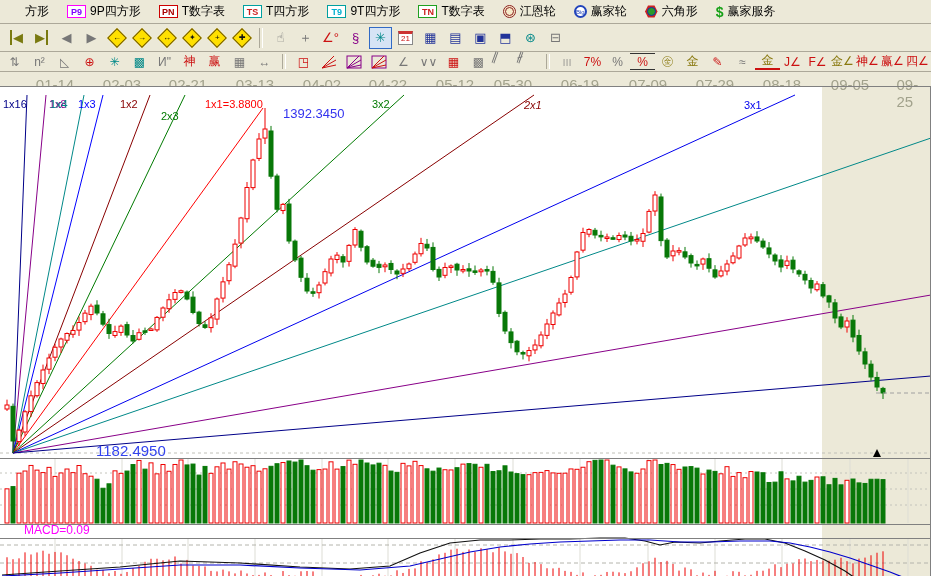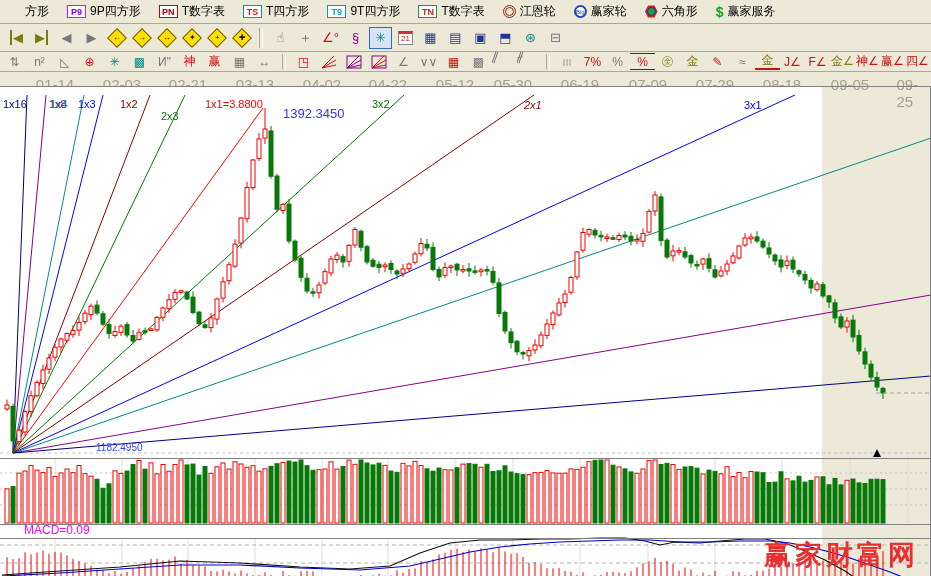--- a/index.html
+++ b/index.html
@@ -39,21 +39,21 @@
   .redline{border-bottom:2px solid #cc1111;line-height:0.9;}
   .pctlines{border-top:1px solid #333;border-bottom:1px solid #333;line-height:1;}
   .bars3{font-size:8px;letter-spacing:1px;}
   
   .datelab{position:absolute;top:4px;transform:translateX(-50%);font-size:15px;color:#a2a28c;}
   
   #chart{position:absolute;left:0;top:86px;width:822px;height:490px;background:#fff;}
   #chartsvg{position:absolute;left:0;top:0;}
   .ovl{position:absolute;white-space:nowrap;}
   #peak-label{left:283px;top:106px;font-size:13px;color:#3333ee;}
-  #origin-label{left:96px;top:442px;font-size:10px;color:#3344ee;}
+  #origin-label{left:96px;top:442px;font-size:15px;color:#3344ee;}
   #macd-label{left:8px;top:523px;font-size:12px;color:#ff00ff;margin-left:16px;}
   #watermark{left:764px;top:537px;font-size:27px;font-weight:bold;color:#e83030;
              letter-spacing:4px;font-family:"DejaVu Serif","Liberation Serif",serif;}
   .fanlab{position:absolute;font-size:11px;}
 </style>
 </head>
 <body>
 
 <div id="menubar" class="bar">
     <div class="menu-item">
@@ -870,21 +870,20 @@
           <line x1="0" y1="538.5" x2="931" y2="538.5" stroke="#808080"></line>
           <line x1="930.5" y1="86" x2="930.5" y2="576" stroke="#808080"></line>
           <line x1="876" y1="393" x2="930" y2="393" stroke="#a0a0a0" stroke-dasharray="4,3"></line>
           <path d="M873,457 L881,457 L877,449 Z" fill="#000"></path>
         </g>
       </g>
     </svg>
   <div id="peak-label" class="ovl" style="position: absolute; top: 20px;">1392.3450</div>
   <div id="origin-label" class="ovl" style="position: absolute; top: 356px;">1182.4950</div>
   <div id="macd-label" class="ovl" style="position: absolute; top: 437px;">MACD=0.09</div>
-  <div id="watermark" class="ovl" style="position: absolute; top: 451px;">赢家财富网</div>
 <div class="fanlab" style="left: 3px; top: 12px; color: rgb(0, 0, 136);">1x16</div>
     <div class="fanlab" style="left: 29px; top: 12px; color: rgb(136, 0, 136); padding-left: 20px;">1x8</div>
     <div class="fanlab" style="left: 50px; top: 12px; color: rgb(0, 136, 136); text-align: right;">1x4</div>
     <div class="fanlab" style="left: 78px; top: 12px; color: rgb(0, 0, 255);">1x3</div>
     <div class="fanlab" style="left: 120px; top: 12px; color: rgb(136, 0, 0);">1x2</div>
     <div class="fanlab" style="left: 161px; top: 12px; color: rgb(0, 122, 0); margin-top: 12px;">2x3</div>
     <div class="fanlab" style="left: 205px; top: 12px; color: rgb(255, 0, 0);">1x1=3.8800</div>
     <div class="fanlab" style="left: 372px; top: 12px; color: rgb(0, 122, 0);">3x2</div>
     <div class="fanlab" style="left: 524px; top: 13px; color: rgb(136, 0, 0); font-style: italic;">2x1</div>
     <div class="fanlab" style="left: 744px; top: 13px; color: rgb(0, 0, 238);">3x1</div>

